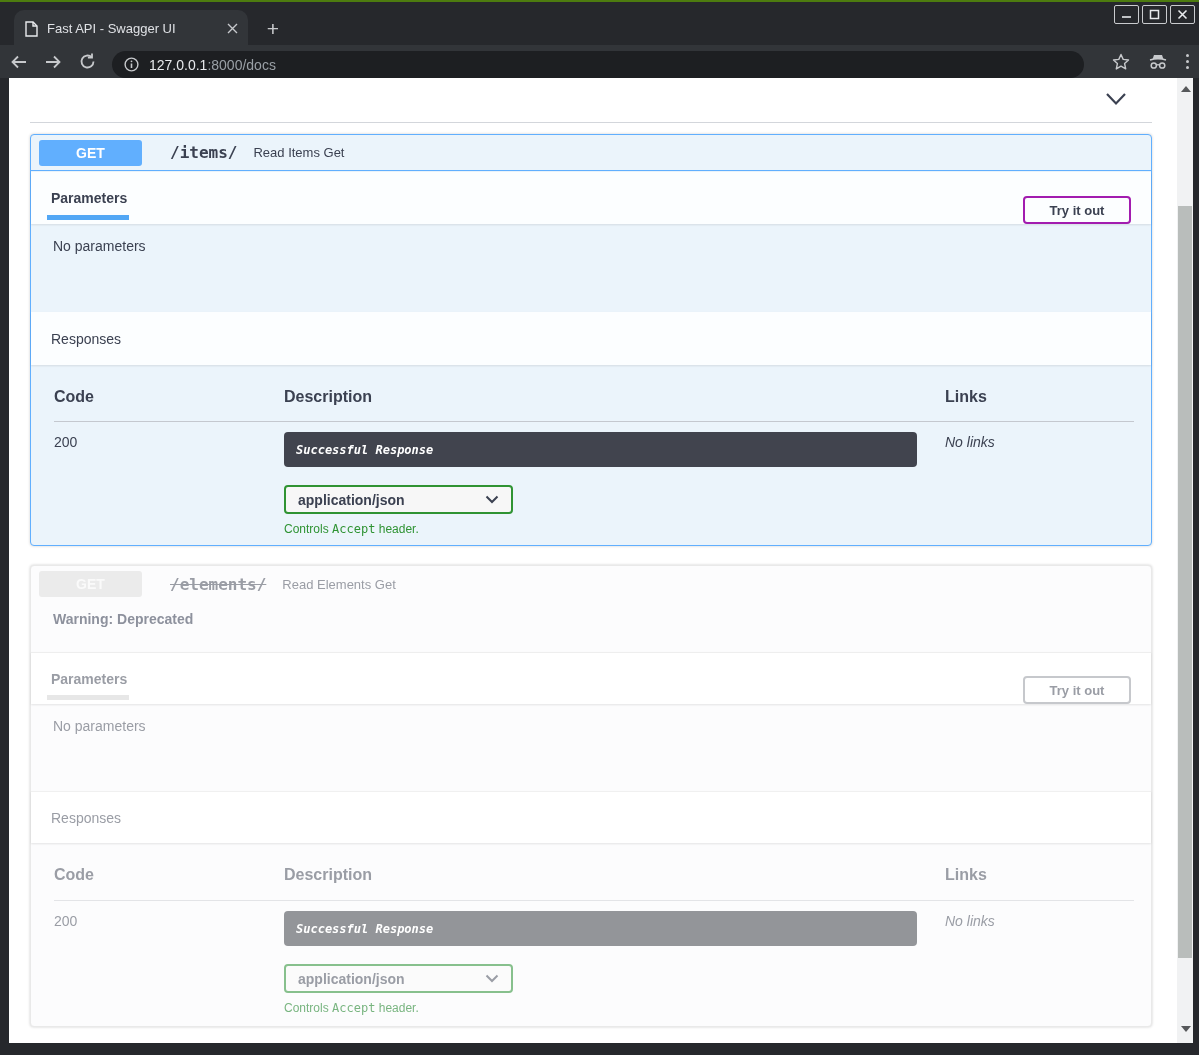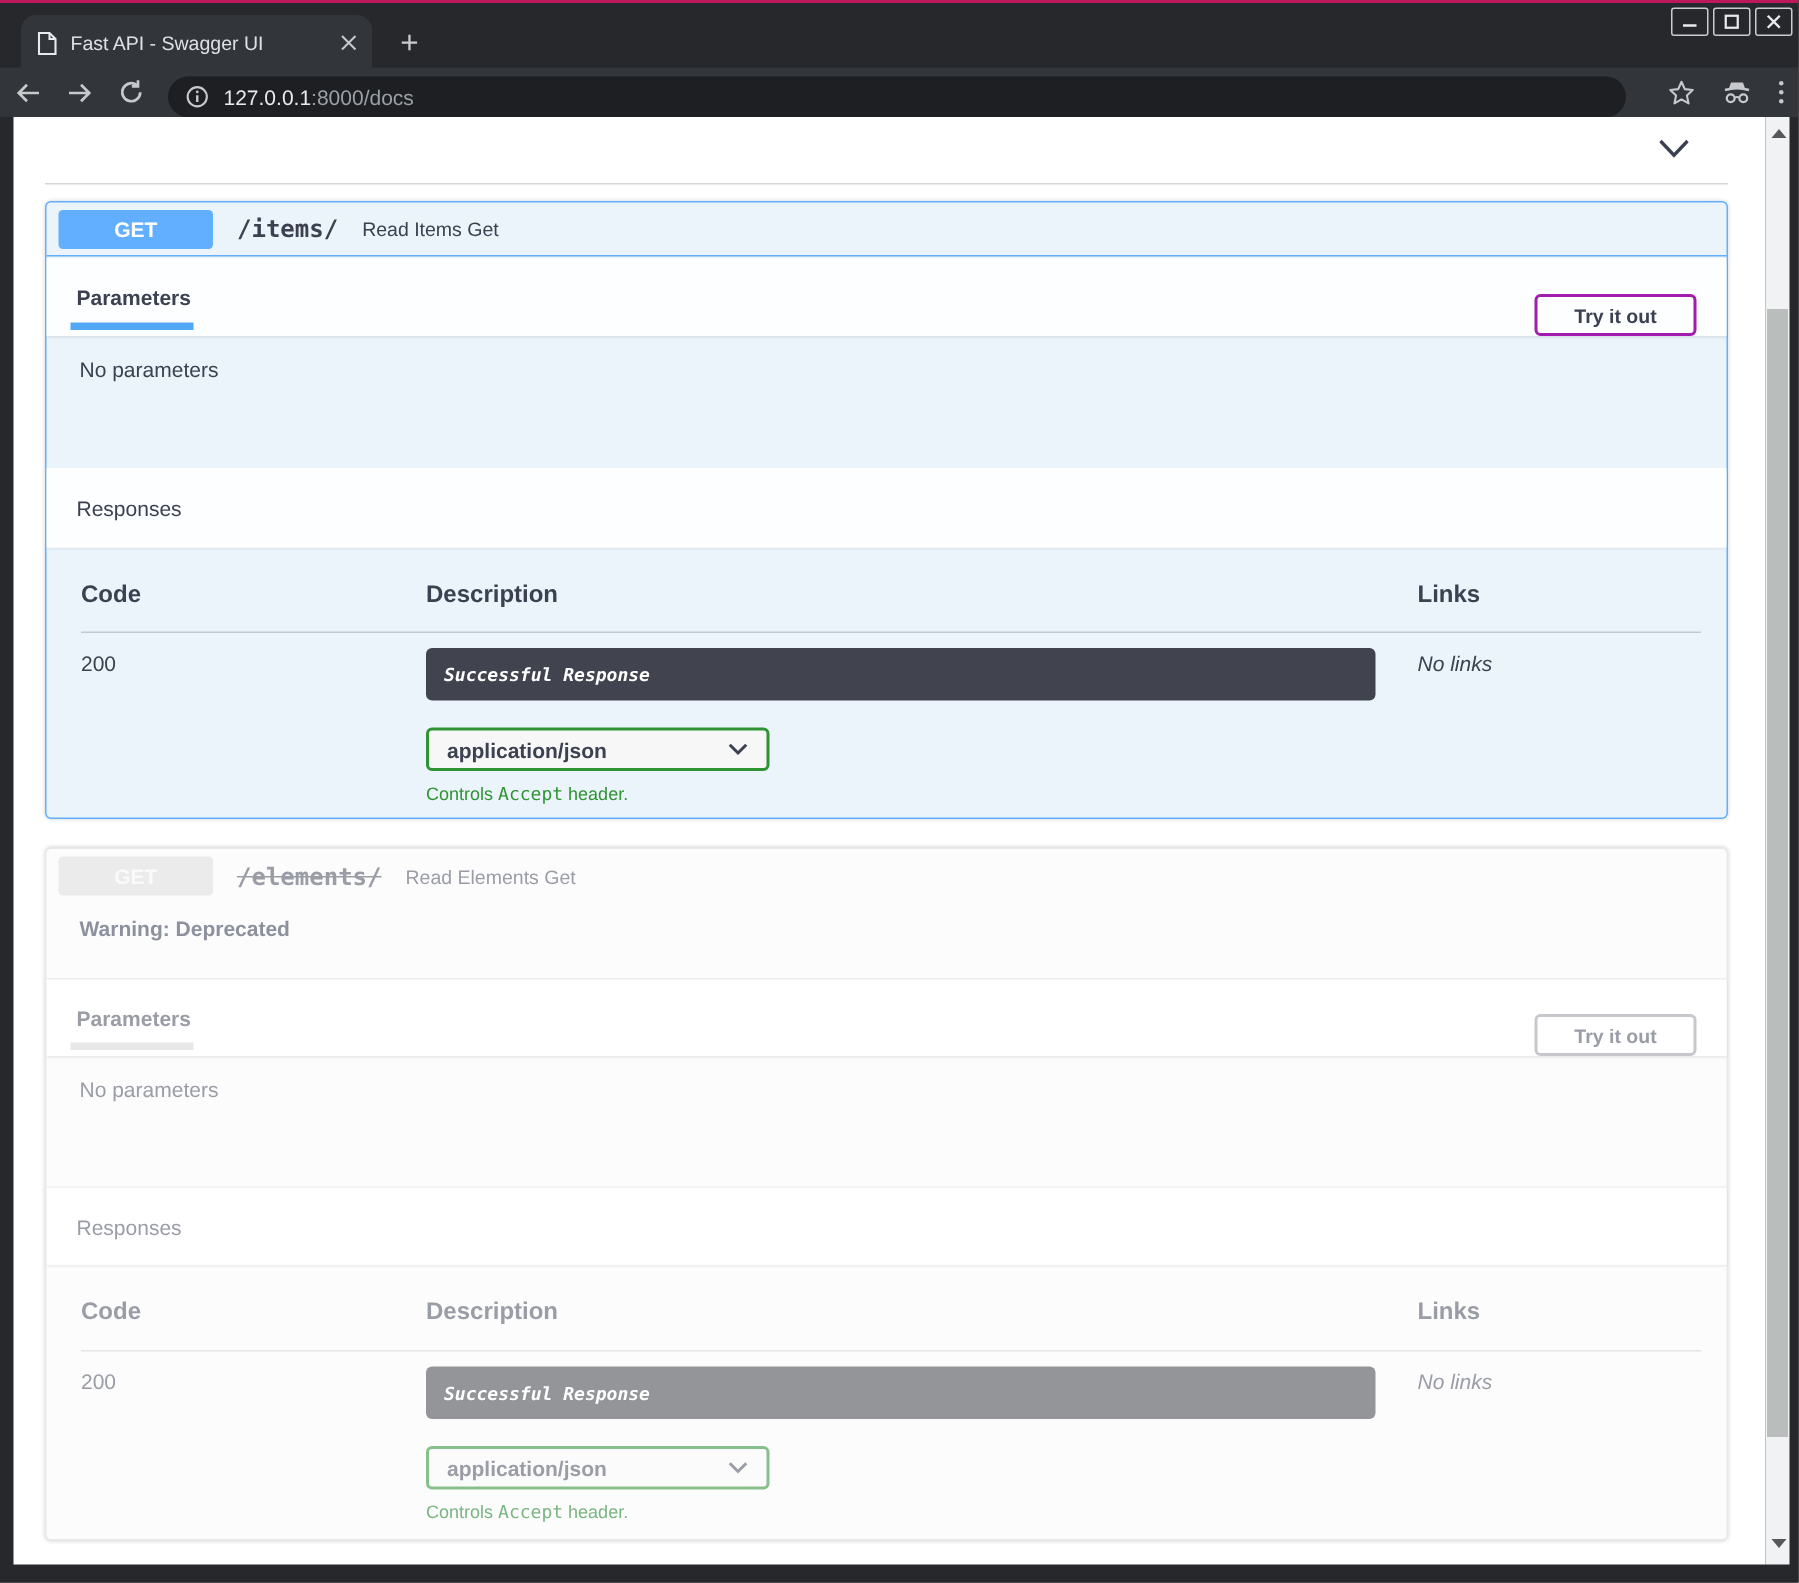--- a/index.html
+++ b/index.html
@@ -2,21 +2,21 @@
 <html><head>
 <meta charset="utf-8">
 <style>
   * { margin:0; padding:0; box-sizing:border-box; }
   html,body { width:1199px; height:1055px; overflow:hidden; background:#1d1f22;
               font-family:"Liberation Sans", sans-serif; }
   .abs { position:absolute; }
   #window { position:relative; width:1199px; height:1055px; background:#26282c; }
 
   
-  #titlebar { left:0; top:0; width:1199px; height:45px; background:#26282c; border-top:2px solid #be185d; }
+  #titlebar { left:0; top:0; width:1199px; height:45px; background:#26282c; border-top:2px solid #4d7c0f; }
   #tab { left:14px; top:8px; width:234px; height:37px; background:#323539; border-radius:10px 10px 0 0;
          display:flex; align-items:center; padding:0 10px; color:#dfe1e5; font-size:13px; }
   #tab-title { flex:1; margin-left:9px; white-space:nowrap; overflow:hidden; }
   .chrome-icon { display:inline-flex; align-items:center; justify-content:center; }
   #new-tab { left:260px; top:14px; width:26px; height:26px; color:#c7c9cc; font-size:21px; font-weight:400;
              display:flex; align-items:center; justify-content:center; }
   #win-controls { right:4px; top:3px; display:flex; gap:3px; }
   .win-btn { width:25px; height:19px; border:1px solid #c9cbce; border-radius:2px; display:flex;
              align-items:center; justify-content:center; color:#e8eaed; }
   #toolbar { left:0; top:45px; width:1199px; height:33px; background:#323539; display:flex; align-items:center; }
@@ -46,21 +46,21 @@
   .opblock { left:21px; width:1122px; border-radius:4px; box-shadow:0 0 3px rgba(0,0,0,.19); }
   #op-items { top:56px; height:412px; background:#ebf4fb; border:1px solid #61affe; }
   #op-elements { top:487px; height:462px; background:#fcfcfd; border:1px solid #e9e9e9; }
 
   .op-summary { left:0; top:0; width:100%; height:36px; display:flex; align-items:center; padding:0 8px; }
   #op-items .op-summary { border-bottom:1px solid #61affe; }
   .method-badge { width:103px; height:26px; border-radius:3px; font-size:14px; font-weight:bold; color:#fff;
                   display:flex; align-items:center; justify-content:center; }
   #op-items .method-badge { background:#61affe; }
   #op-elements .method-badge { background:#ebebeb; color:#fafafa; }
-  .op-path { margin-left:16px; font-family:"DejaVu Sans Mono", monospace; font-size:16px; font-weight:bold; }
+  .op-path { margin-left:28px; font-family:"DejaVu Sans Mono", monospace; font-size:16px; font-weight:bold; }
   #op-elements .op-path { color:#9a9da5; text-decoration:line-through; }
   .op-desc { margin-left:16px; font-size:13px; }
   #op-elements .op-desc { color:#9a9da5; }
 
   .deprecated-warning { left:22px; top:45px; font-size:14px; font-weight:bold; color:#8d919d; }
 
   .section-header { left:0; width:100%; height:52px; background:rgba(255,255,255,.85);
                     box-shadow:0 1px 2px rgba(0,0,0,.1); display:flex; align-items:flex-end; padding:0 20px; }
   #op-items .section-header.params { top:37px; }
   #op-elements .section-header.params { top:86px; border-top:1px solid #eeeeee; }

